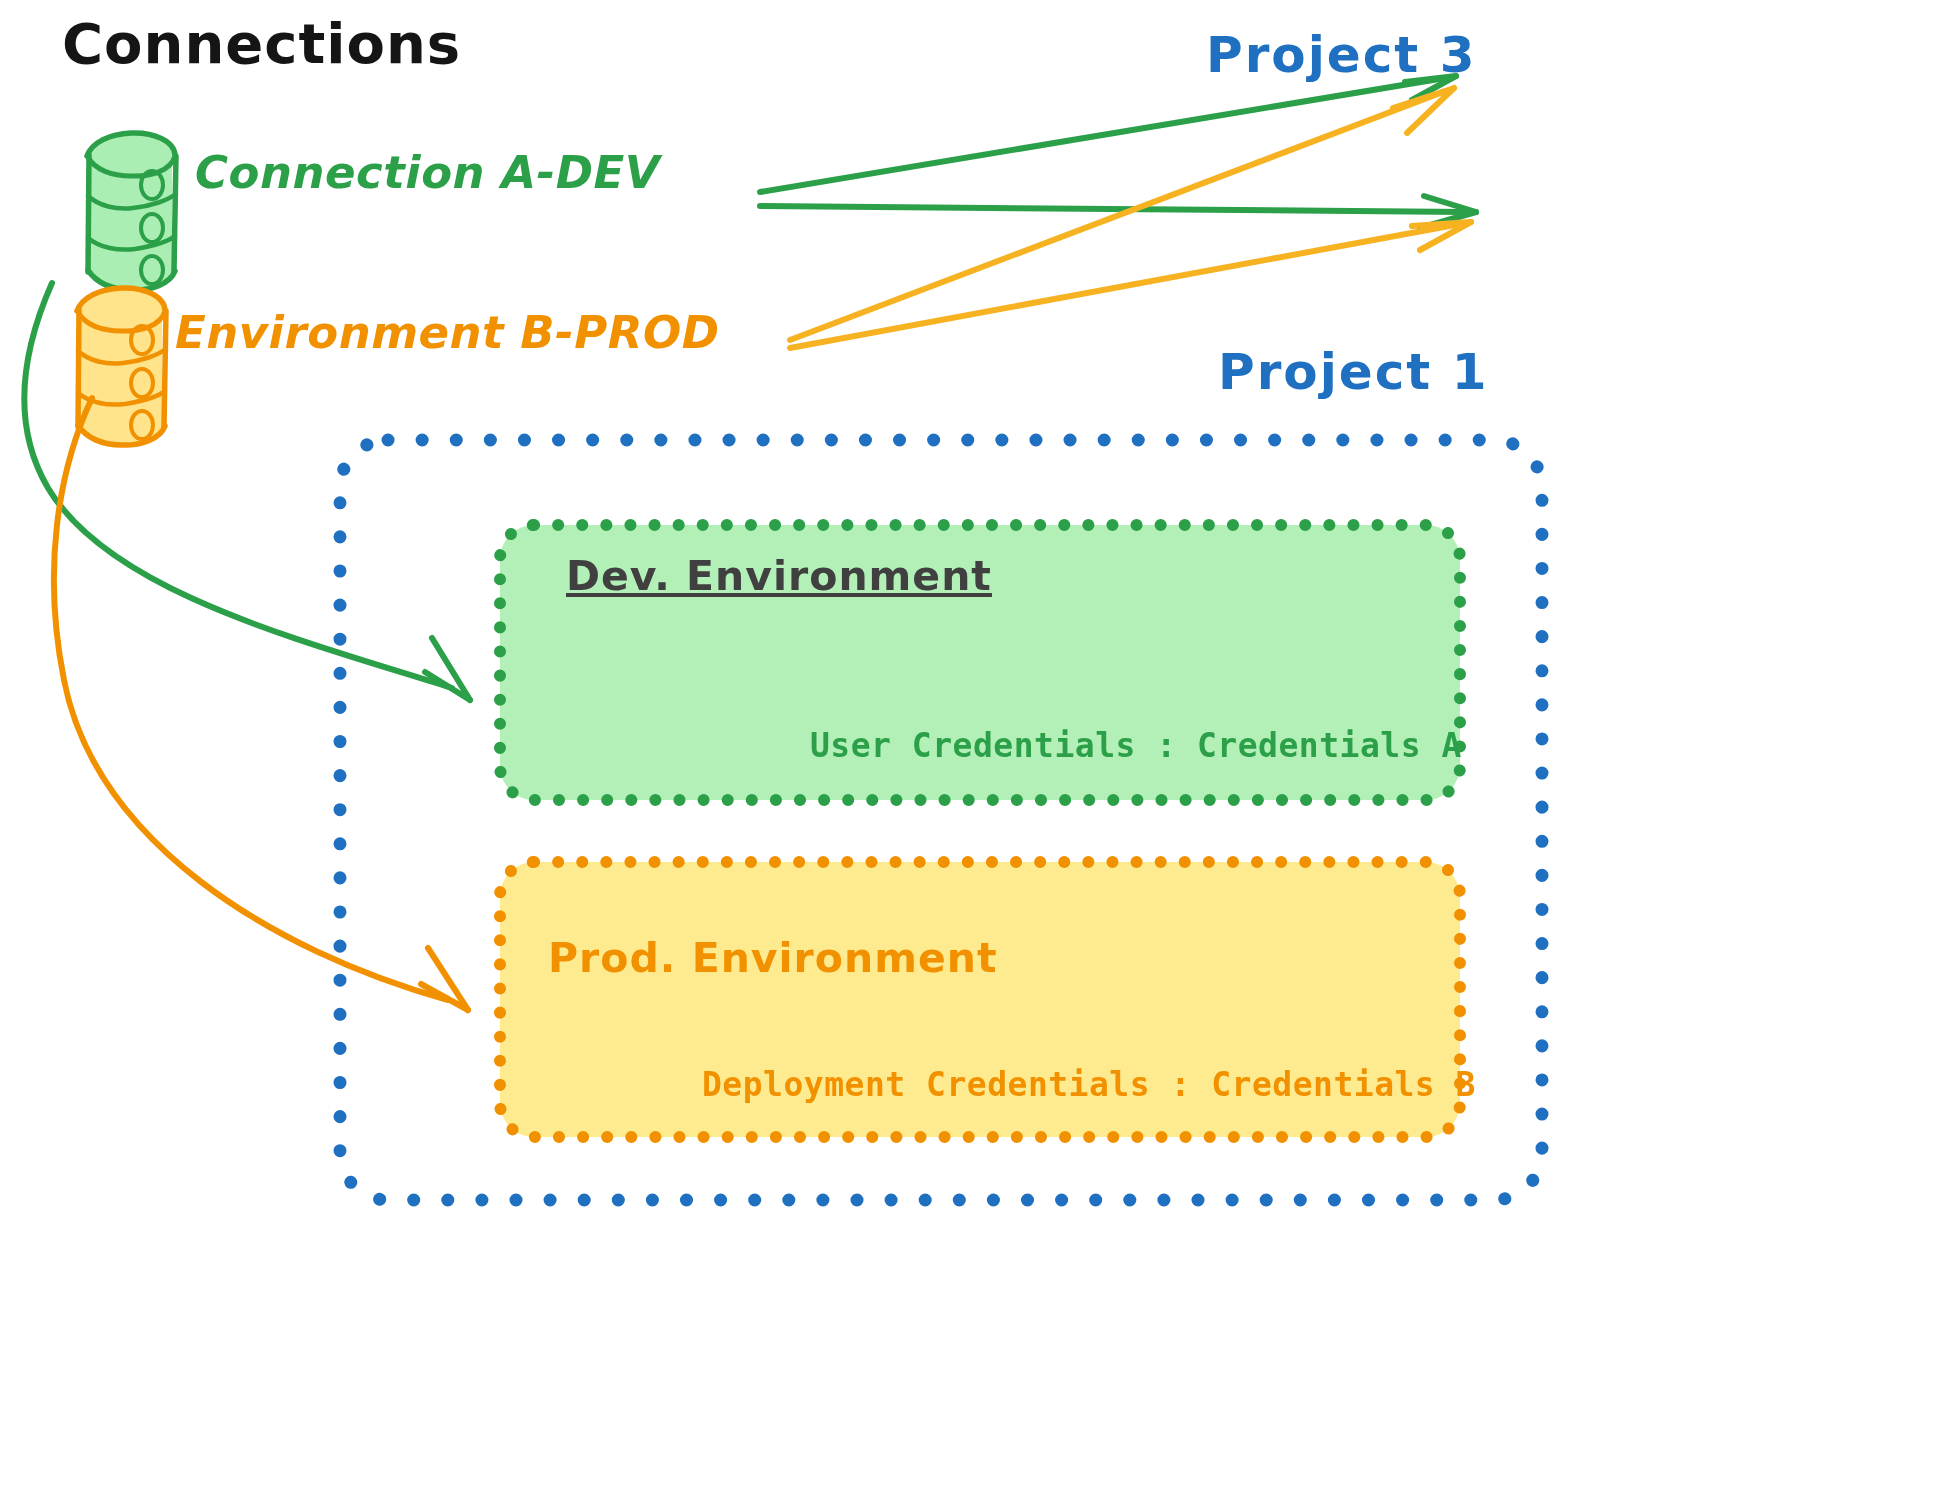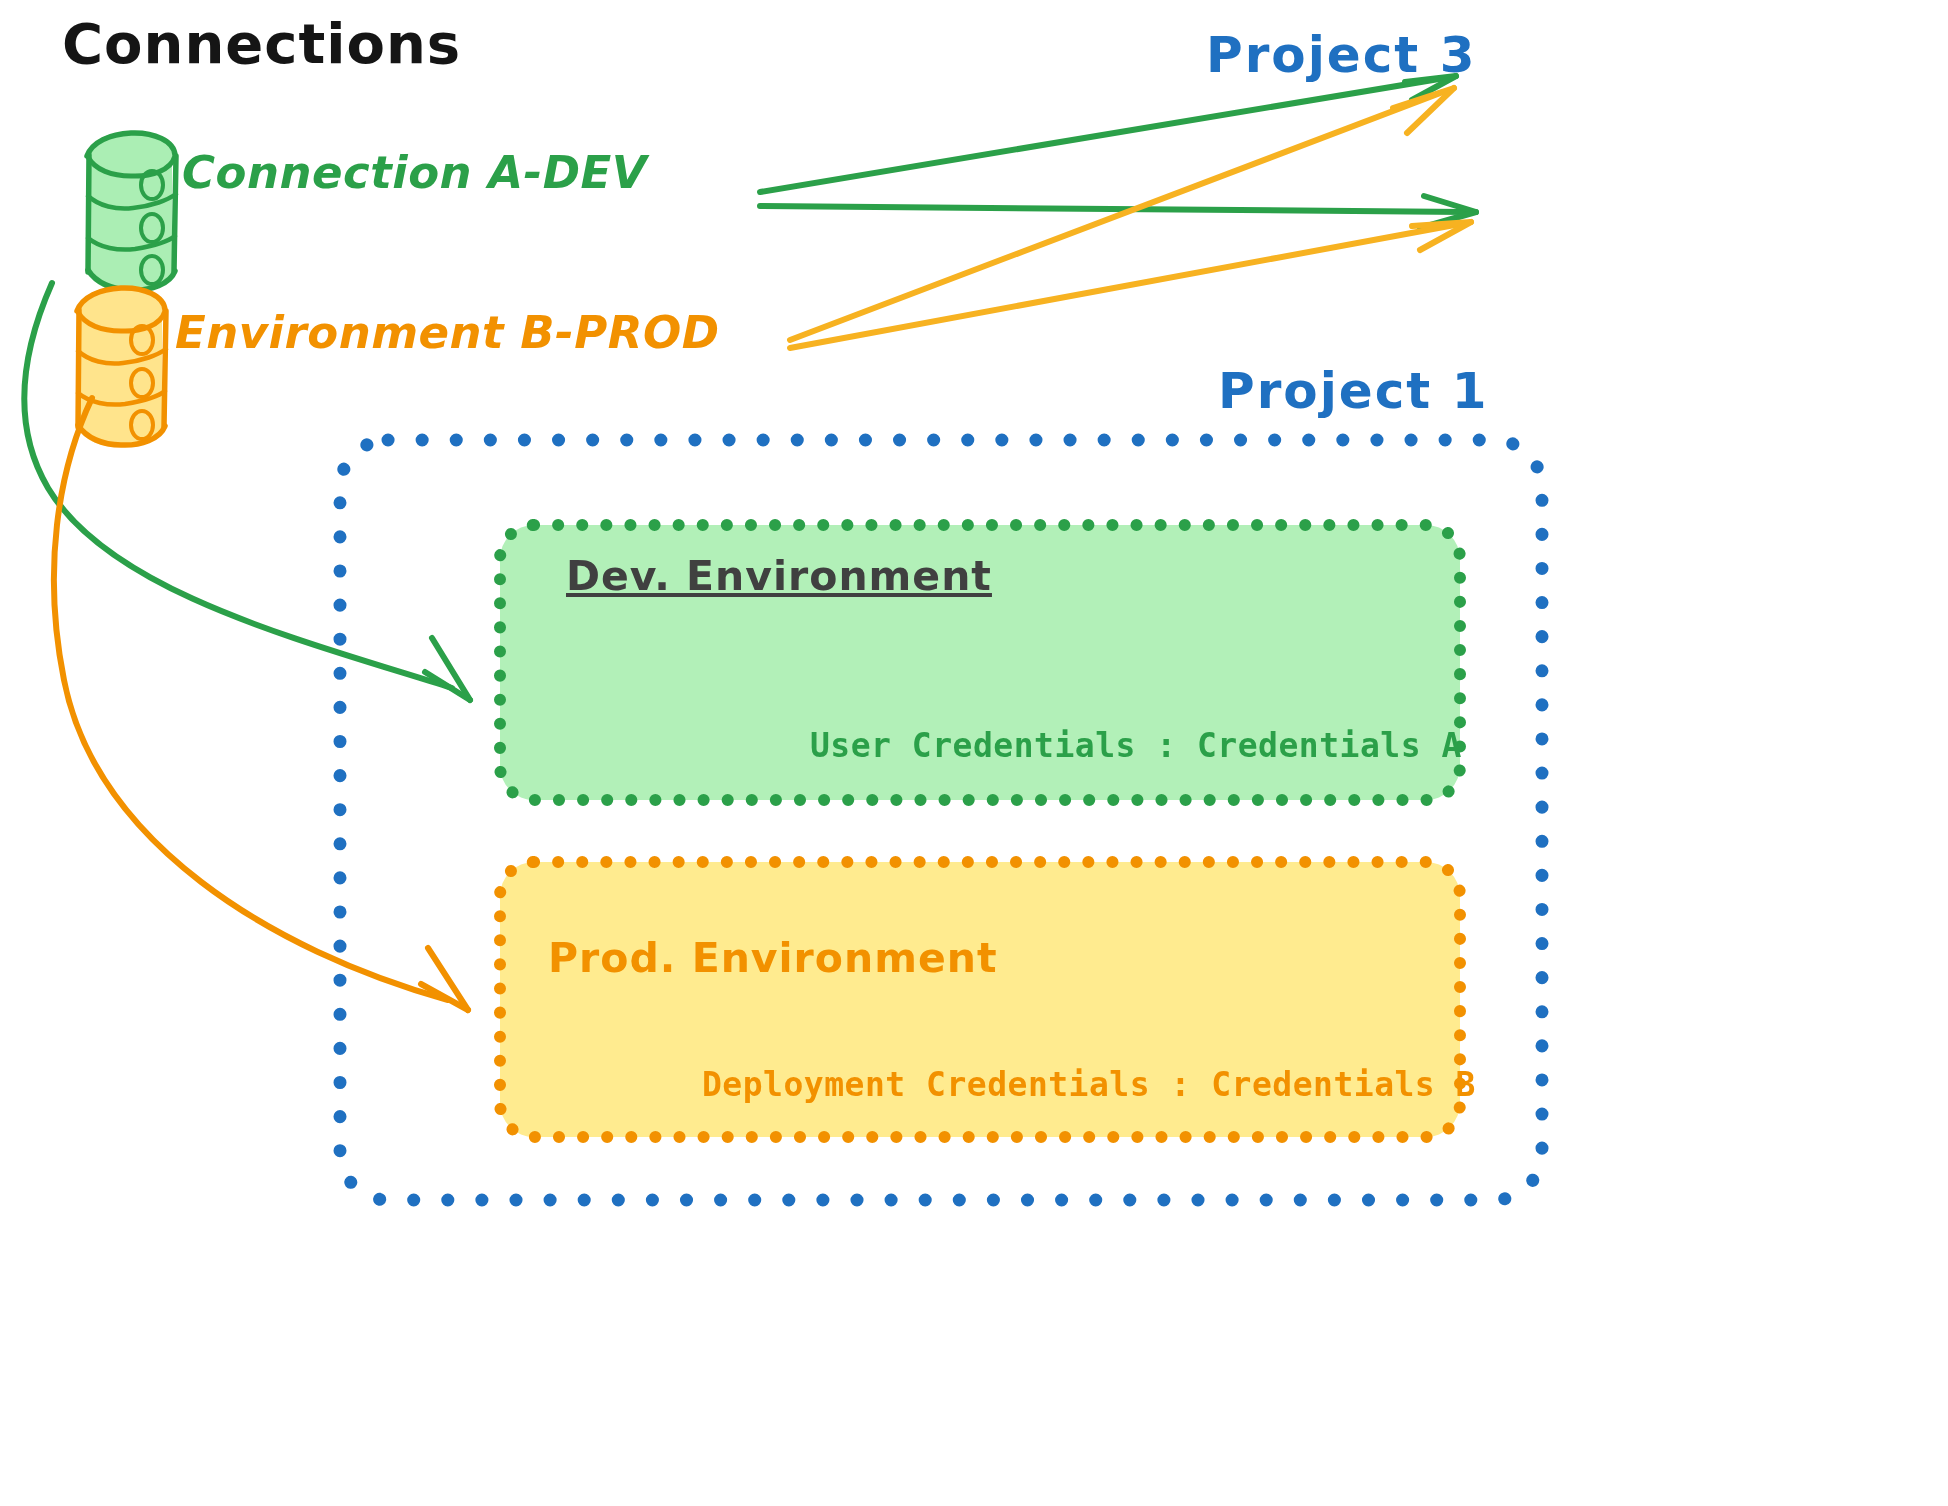--- a/index.html
+++ b/index.html
@@ -39,21 +39,21 @@
   }
   #title-connections {
     left: 62px;
     top: 16px;
     font-size: 56px;
     color: #151515;
     font-weight: 700;
     letter-spacing: 1px;
   }
   #label-conn-a {
-    left: 182px;
+    left: 195px;
     top: 150px;
     font-size: 45px;
     color: #2ba049;
     font-weight: 600;
     font-style: italic;
   }
   #label-conn-b {
     left: 175px;
     top: 310px;
     font-size: 45px;
@@ -62,21 +62,21 @@
     font-style: italic;
   }
   .project-label {
     font-size: 50px;
     color: #1f70c1;
     font-weight: 600;
     letter-spacing: 2px;
   }
   #project-3 { left: 1206px; top: 30px; }
   #project-2 { left: 1206px; top: 178px; }
-  #project-1 { left: 1218px; top: 366px; }
+  #project-1 { left: 1218px; top: 347px; }
 
   #env-dev-title {
     left: 566px;
     top: 556px;
     font-size: 41px;
     color: #404040;
     font-weight: 600;
     letter-spacing: 1px;
     text-decoration: underline;
   }

